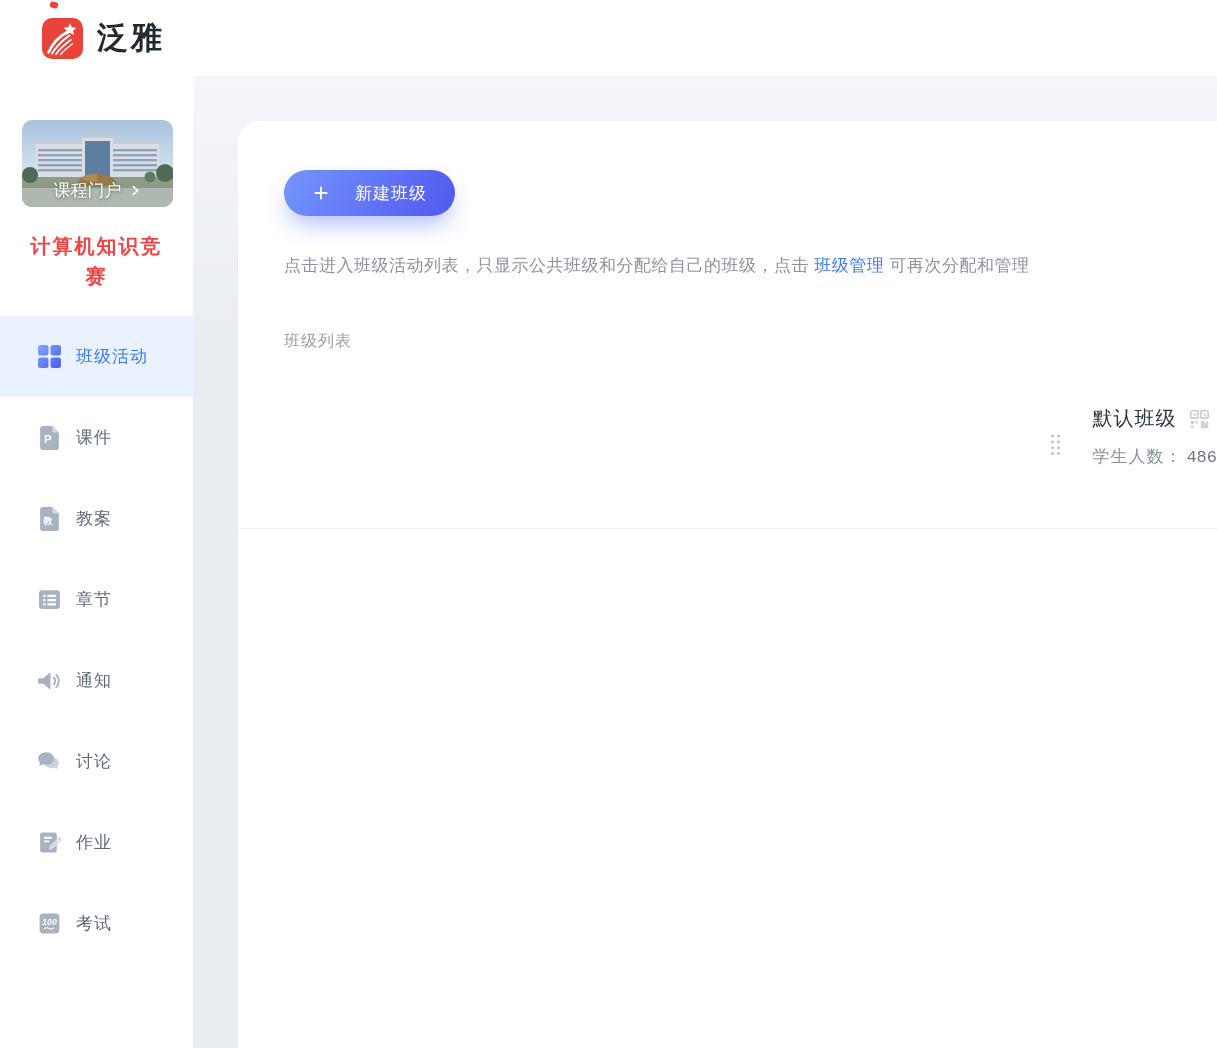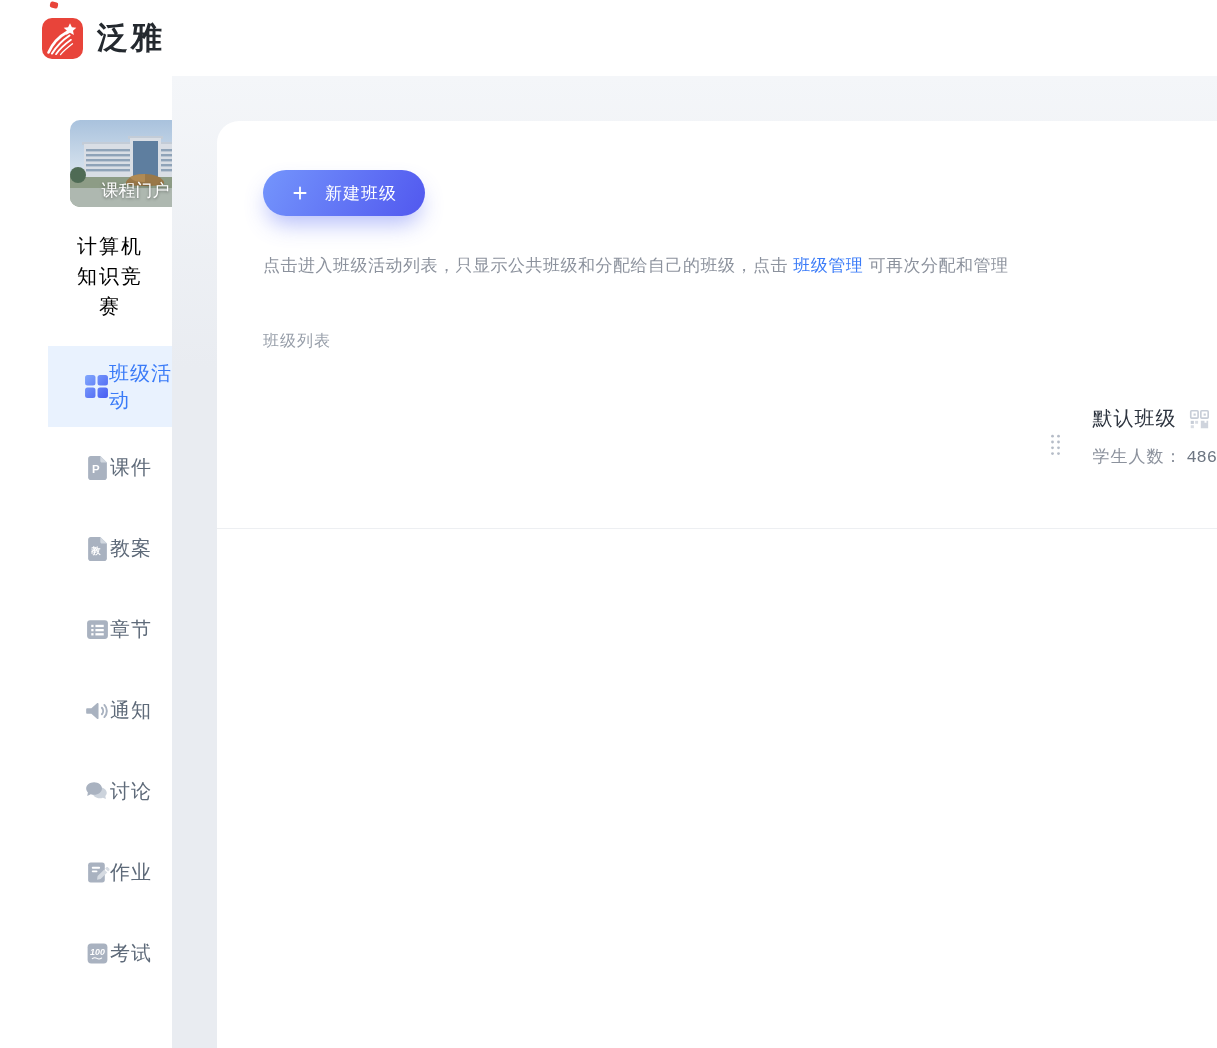--- a/index.html
+++ b/index.html
@@ -12,43 +12,43 @@
     display:flex; align-items:center; justify-content:center; }
   .brand { position:relative; margin-left:14px; font-size:31px; font-weight:bold;
     color:#24292f; letter-spacing:3px; }
   .brand-dot { position:absolute; left:50px; top:2px; width:8px; height:6px;
     background:var(--brand,#e8443a); border-radius:2px; transform:rotate(14deg); }
 
   
   .body-row { display:flex; height:972px; }
 
   
-  .sidebar { width:172px; background:#fff; flex:none;padding-left:48px; }
+  .sidebar { width:193px; background:#fff; flex:none; }
   .course-thumb { position:relative; width:151px; height:87px; margin:44px 0 0 22px;
     border-radius:10px; overflow:hidden; }
   .portal-overlay { position:absolute; left:0; right:0; bottom:5px; display:flex;
     align-items:center; justify-content:center; gap:7px; color:#fff; font-size:17px;
     text-shadow:0 1px 3px rgba(0,0,0,.45); }
   .course-title { margin-top:24px; padding:0 28px; text-align:center; font-size:20px;
-    line-height:30px; letter-spacing:2px; color:#000000; }
+    line-height:30px; letter-spacing:2px; color:#ef4444;font-weight:bold; }
   .menu { margin-top:25px; }
   .menu-item { height:81px; display:flex; align-items:center; padding-left:36px; cursor:pointer; }
   .menu-item .mi-icon { width:26px; height:26px; display:flex; align-items:center; justify-content:center; }
-  .menu-item .mi-label { font-size:20px; color:#5e6a79; letter-spacing:1px; }
+  .menu-item .mi-label { margin-left:14px; font-size:17px; color:#5e6a79; letter-spacing:1px; }
   .menu-item.selected { background:var(--selected-bg,#e9f2fe); }
   .menu-item.selected .mi-label { color:var(--accent,#3a7bf8); }
 
   
   .main { flex:1; position:relative;
     background:linear-gradient(180deg, var(--page-bg-top,#f4f6f9) 0%, var(--page-bg-bottom,#e9ecf1) 30%); }
   .card { position:absolute; left:45px; top:45px; right:0; bottom:0; background:#fff;
     border-top-left-radius:22px; }
 
   .btn-wrap { padding-top:49px; margin-left:46px; }
-  .new-class-btn { display:inline-flex; align-items:center; gap:16px; height:46px;
+  .new-class-btn { display:inline-flex; align-items:center; gap:25px; height:46px;
     padding:0 28px; border:none; border-radius:23px; color:#fff; font-size:17px;
     letter-spacing:1px; cursor:pointer; font-family:inherit;
     background:linear-gradient(118deg, var(--button-grad-start,#7495fc) 0%, var(--button-grad-end,#5158ef) 100%);
     box-shadow:0 12px 22px -4px rgba(93,111,243,.45); }
 
   .desc { margin:38px 46px 0 46px; font-size:17px; color:var(--text-gray,#8c929d); letter-spacing:.5px; }
   .desc-link { color:var(--accent,#3a7bf8); cursor:pointer; }
 
   .list-label { margin:54px 0 12px 46px; font-size:16px; color:var(--text-muted,#979ea9); letter-spacing:1px; }
 

